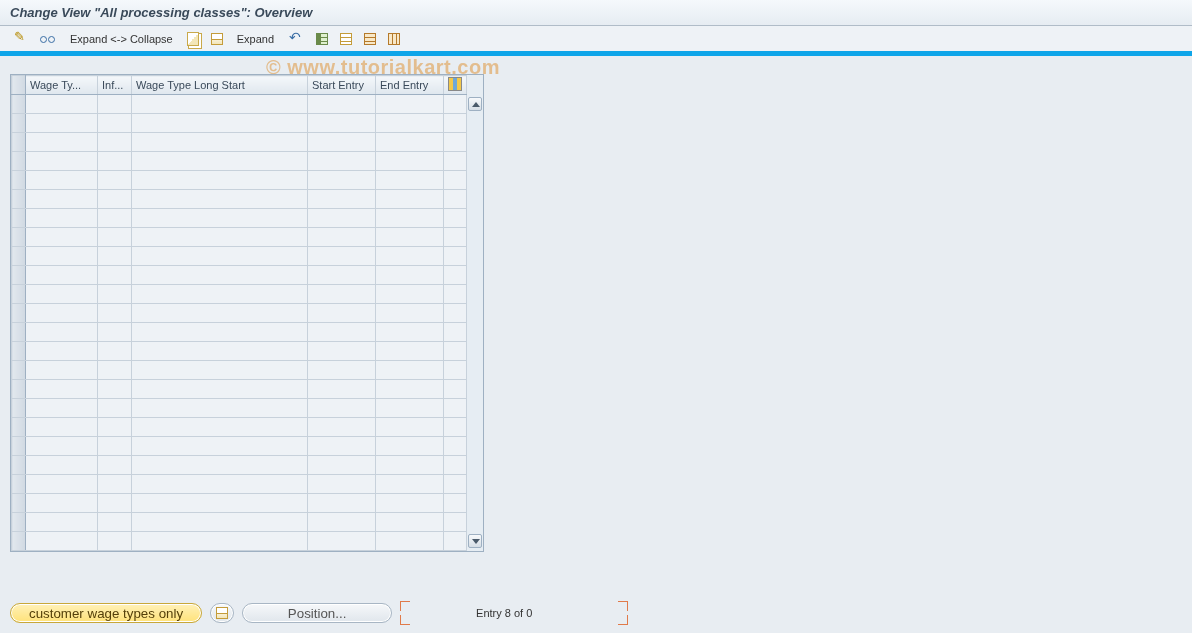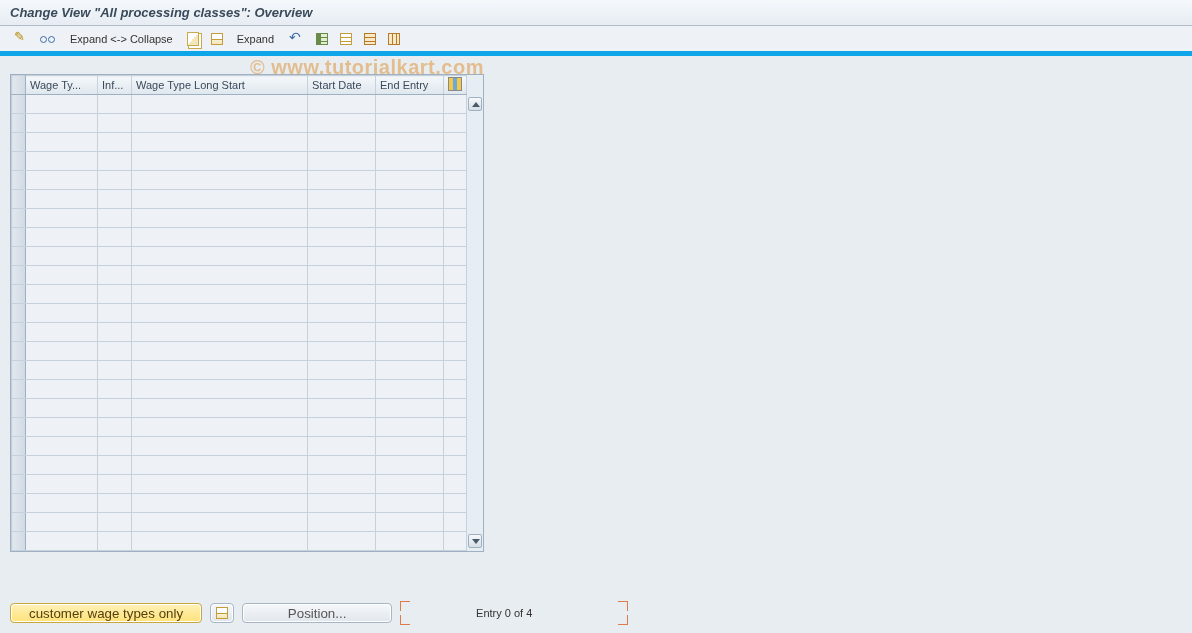--- a/index.html
+++ b/index.html
@@ -61,21 +61,21 @@
     .ico-selall{border:1px solid #c49c3a; width:12px;height:12px; background:linear-gradient(to bottom,#fff,#f3e6b8); box-shadow:inset 0 5px 0 #fff, inset 0 6px 0 #c49c3a;}
     .ico-undo::before{content:"↶"; color:#3a6ea5; font-size:14px; position:absolute; left:1px; top:-2px;}
     .ico-grid{border:1px solid #6a8a4a; width:12px;height:12px; background:repeating-linear-gradient(to bottom,#dff0cf 0 3px,#6a8a4a 3px 4px); box-shadow:inset 4px 0 0 #6a8a4a;}
     .ico-grid2{border:1px solid #c49c3a; width:12px;height:12px; background:repeating-linear-gradient(to bottom,#fff 0 3px,#c49c3a 3px 4px);}
     .ico-grid3{border:1px solid #b57a2a; width:12px;height:12px; background:repeating-linear-gradient(to bottom,#f8e8c8 0 3px,#b57a2a 3px 4px);}
     .ico-grid4{border:1px solid #b57a2a; width:12px;height:12px; background:repeating-linear-gradient(to right,#f8e8c8 0 3px,#b57a2a 3px 4px);}
     .ico-config{width:14px;height:14px; background: linear-gradient(to right,#f2c84b 0 4px,#6ea8d8 4px 8px,#f2c84b 8px 12px); border:1px solid #888;}
     
     .watermark {
       position:absolute;
-      left:250px; top:30px;
+      left:266px; top:30px;
       font-size:20px;
       font-weight:bold;
       color: rgba(222,150,60,0.55);
       pointer-events:none;
       letter-spacing:0.5px;
       text-align:center;
     }
     
     .content {
       padding: 18px 22px 10px 10px;
@@ -128,21 +128,21 @@
       bottom: 8px;
       display: flex;
       align-items: center;
       gap: 8px;
       font-size: 11px;
     }
     .foot-btn {
       height: 20px;
       background: linear-gradient(to bottom, #fff1b8, #ffe27a);
       border: 1px solid #c8a83a;
-      border-radius: 4px;
+      border-radius: 10px;
       display: inline-flex;
       align-items: center;
       justify-content: center;
       padding: 0 24px;
       color: #55400a;
       cursor: pointer;
       box-shadow: inset 0 0 0 1px #fff;
     }
     .foot-btn.secondary{ background: linear-gradient(to bottom,#f6f8fa,#e0e6ec); border-color:#a8b6c4; color:#555; min-width:22px; padding:0 4px;text-align:right;}
     .foot-btn.wide{ min-width:150px; padding:0 18px; }
@@ -207,21 +207,21 @@
         <col style="width:68px">
         <col style="width:22px">
         <col class="scroll-col">
       </colgroup>
       <thead>
         <tr>
           <th class="rowsel"></th>
           <th>Wage Ty...</th>
           <th>Inf...</th>
           <th>Wage Type Long Start</th>
-          <th>Start Date</th>
+          <th>Start Entry</th>
           <th>End Entry</th>
           <th class="hdr-conf"><span class="ico ico-config"></span></th>
           <th class="scroll-cell"></th>
         </tr>
       </thead>
       <tbody id="grid-body">
           <tr>
             <td class="rowsel"></td>
             <td class="empty"></td>
             <td class="empty"></td>
@@ -473,18 +473,18 @@
 <div class="footer">
   <button class="foot-btn wide">customer wage types only</button>
   <button class="foot-btn secondary icon-only">
       <span class="ico ico-selall"></span>
     </button>
   <button class="foot-btn secondary wide">Position...</button>
   <span class="corner-stack">
     <span class="corner tl"></span>
     <span class="corner bl"></span>
   </span>
-  <span class="entry-text">Entry 0 of 4</span>
+  <span class="entry-text">Entry 8 of 0</span>
   <span class="corner-stack" style="margin-left:60px">
     <span class="corner tr"></span>
     <span class="corner br"></span>
   </span>
 </div>
 
 </body></html>

